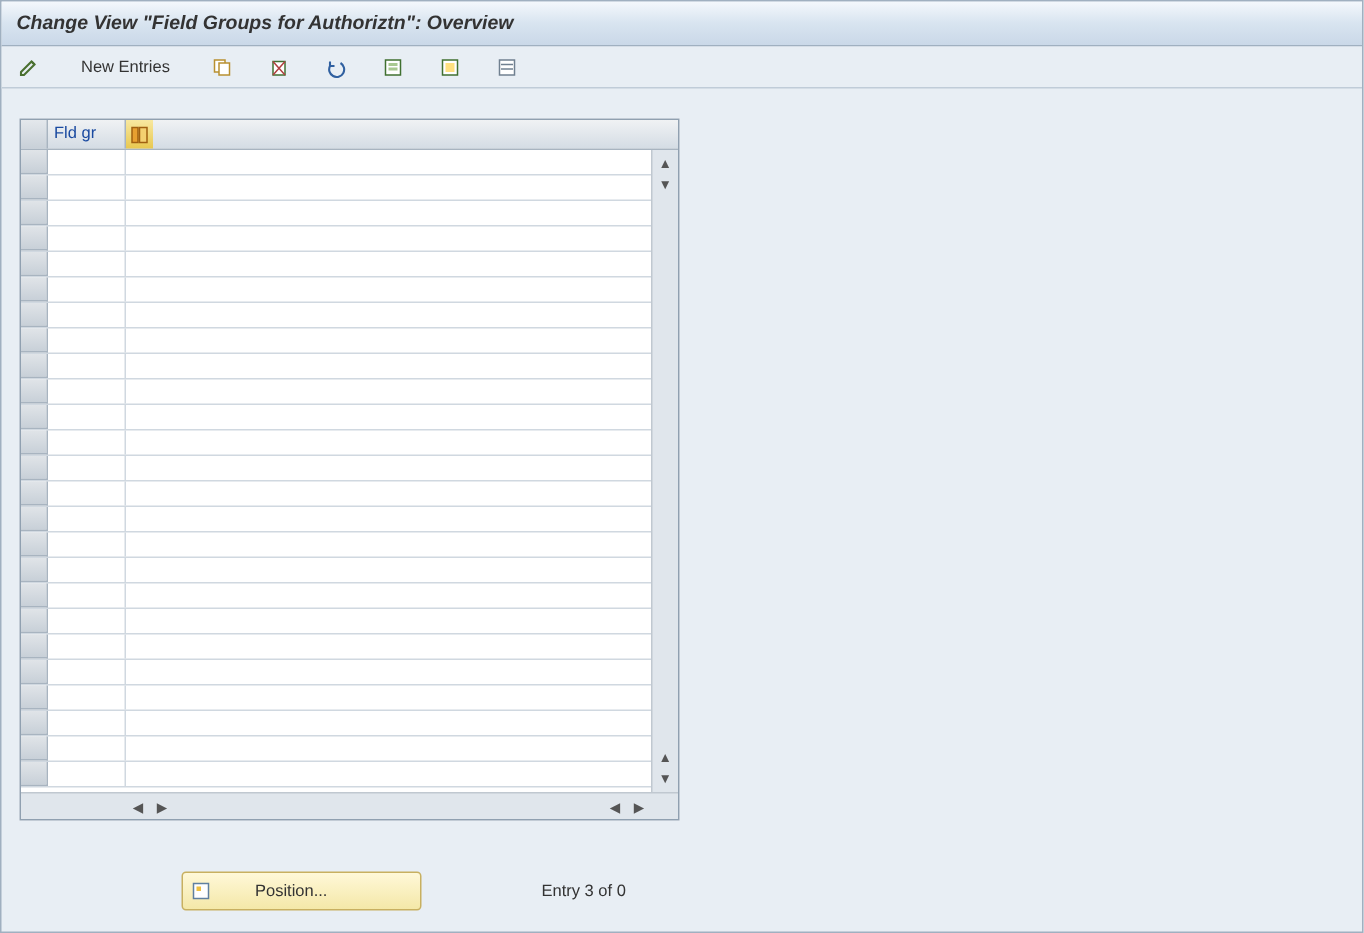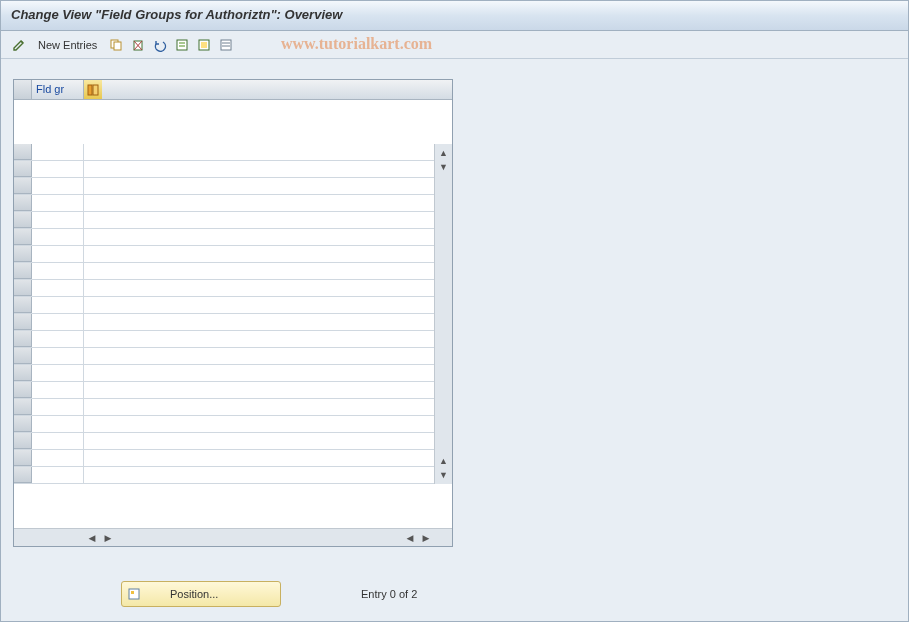--- a/index.html
+++ b/index.html
@@ -21,21 +21,21 @@
       font-weight: bold;
       font-style: italic;
       font-size: 13px;
       color: #333;
     }
     .toolbar {
       height: 28px;
       padding: 3px 8px;
       display: flex;
       align-items: center;
-      gap: 2px;
+      gap: 18px;
       border-bottom: 1px solid #c0ccd8;
       background: #e8eef4;
       position: relative;
     }
     .tb-btn {
       width: 20px;
       height: 20px;
       display: inline-flex;
       align-items: center;
       justify-content: center;
@@ -64,21 +64,20 @@
     .grid-container {
       position: absolute;
       top: 78px;
       left: 12px;
       width: 440px;
       height: 468px;
       border: 1px solid #90a0b0;
       background: #fff;
       display: flex;
       flex-direction: column;
-      gap: 44px;
     }
     .grid-header {
       display: flex;
       height: 20px;
       background: linear-gradient(to bottom, #f0f2f4, #d4dce4);
       border-bottom: 1px solid #a8b4c0;
     }
     .gh-sel { width: 18px; border-right: 1px solid #a8b4c0; background: linear-gradient(to bottom, #e4e8ec, #c8d0d8);}
     .gh-col1 { width: 52px; border-right: 1px solid #a8b4c0; padding: 3px 4px; color: #1a4aa0; font-size: 11px; }
     .gh-col2 { flex: 1; padding: 3px 4px; color: #1a4aa0; font-size: 11px; border-right: 1px solid #a8b4c0;}
@@ -188,21 +187,20 @@
         <rect x="4" y="4" width="6" height="6" fill="#ffe080"></rect>
       </svg>
   </div>
   <div class="tb-btn">
     <svg width="14" height="14" viewBox="0 0 14 14">
         <rect x="2" y="2" width="10" height="10" fill="#fff" stroke="#708090"></rect>
         <line x1="3" y1="5" x2="11" y2="5" stroke="#708090"></line>
         <line x1="3" y1="8" x2="11" y2="8" stroke="#708090"></line>
       </svg>
   </div>
-  <div class="watermark">www.tutorialkart.com</div>
 </div>
 
 <div class="grid-container">
   <div class="grid-header">
     <div class="gh-sel"></div>
     <div class="gh-col1">Fld gr</div>
     <div class="gh-cfg">
       <svg width="12" height="12" viewBox="0 0 12 12">
           <rect x="1" y="1" width="4" height="10" fill="#e8a030" stroke="#a06010"></rect>
           <rect x="6" y="1" width="5" height="10" fill="#f4d070" stroke="#a06010"></rect>
@@ -361,14 +359,14 @@
 </div>
 
 <div class="footer">
   <div class="position-btn">
     <svg width="12" height="12" viewBox="0 0 12 12">
         <rect x="1" y="1" width="10" height="10" fill="#fff" stroke="#6080a0"></rect>
         <rect x="3" y="3" width="3" height="3" fill="#f0c040"></rect>
       </svg>
     <span>Position...</span>
   </div>
-  <div class="entry-text">Entry 0 of 2</div>
+  <div class="entry-text">Entry 3 of 0</div>
 </div>
 
 </body></html>

